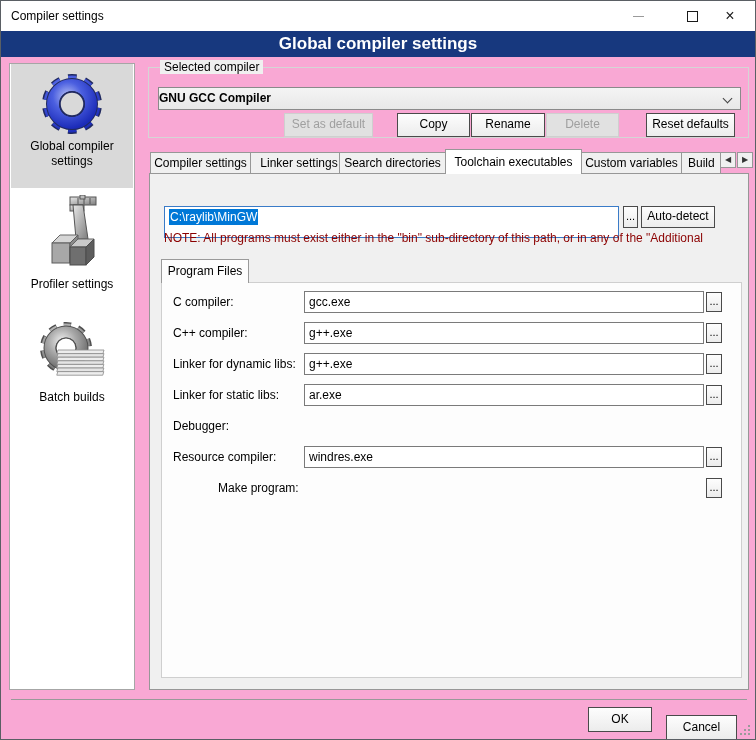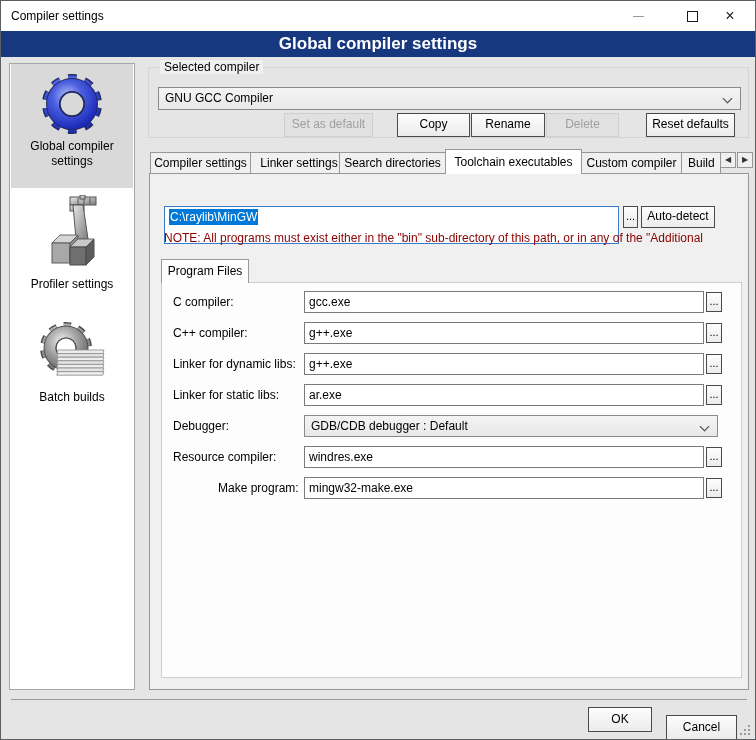--- a/index.html
+++ b/index.html
@@ -1,19 +1,19 @@
 <!DOCTYPE html>
 <html><head>
 <meta charset="utf-8">
 <style>
   * { box-sizing: border-box; margin: 0; padding: 0; }
   html,body { background:#cccccc; }
   .window {
     position: relative; width: 756px; height: 740px;
-    background: #e5e5e5; border: 1px solid #5a5f64;
+    background: #f9a8d4; border: 1px solid #5a5f64;
     font-family: "Liberation Sans", sans-serif; font-size: 12px; color:#000;
     overflow: hidden;
   }
   
   .titlebar { position:absolute; left:0; top:0; width:100%; height:30px; background:#ffffff; }
   .title-text { position:absolute; left:10px; top:8px; font-size:12px; color:#000; }
   .win-btn { position:absolute; top:0; width:40px; height:30px; display:flex; align-items:center; justify-content:center; cursor:default; }
   .win-btn.min  { left:617px; }
   .win-btn.max  { left:671px; }
   .win-btn.close{ left:709px; }
@@ -33,41 +33,41 @@
   .si-2 { top:128px; height:102px; padding-top:3px; }
   .si-3 { top:253px; height:96px; padding-top:3px; }
   
   .grp { position:absolute; border:1px solid #d5d5d5; }
   .grp-legend { position:absolute; top:-8px; left:11px; background:#f0f0f0; padding:0 4px; }
   
   .btn { position:absolute; border:1px solid #4a4a4a; background:linear-gradient(#fdfdfd,#ececec);
          text-align:center; line-height:21px; cursor:default; }
   .btn.disabled { border-color:#cfcfcf; background:#e1e1e1; color:#9f9f9f; }
   .combo { position:absolute; border:1px solid #8a8a8a; background:linear-gradient(#f4f4f4,#e8e8e8);
-           line-height:21px; padding-left:6px; cursor:default; }
+           line-height:21px; cursor:default;font-weight:bold; }
   .chev { position:absolute; right:9px; top:7px; width:7px; height:7px;
           border-left:1.5px solid #444; border-bottom:1.5px solid #444; transform:rotate(-45deg); }
   .tinput { position:absolute; border:1px solid #7a7a7a; background:#fff; line-height:20px; padding-left:4px; }
   
   .tab { position:absolute; top:151px; height:22px; border:1px solid #979797; background:#f0f0f0;
          text-align:center; line-height:20px; white-space:nowrap; overflow:hidden; cursor:default; }
   .tab.sel { top:148px; height:25px; background:#fff; border-bottom:none; z-index:3; line-height:24px; }
   .tabpage { position:absolute; left:148px; top:172px; width:600px; height:517px; border:1px solid #979797; background:#f0f0f0; z-index:1; }
   .subtab { position:absolute; border:1px solid #9a9a9a; background:#ececec; text-align:center; line-height:19px; overflow:hidden; cursor:default; }
   .subtab.sel { background:#fdfdfd; border-bottom:none; z-index:3; }
   .subpage { position:absolute; left:160px; top:281px; width:581px; height:396px; border:1px solid #cfcfcf; background:#fdfdfd; z-index:1; }
   .scrollbtn { position:absolute; top:151px; width:16px; height:16px; border:1px solid #979797; background:#f0f0f0;
                font-size:8px; line-height:14px; text-align:center; color:#333; z-index:4; cursor:default; }
   
   .row-label { position:absolute; left:172px; z-index:2; }
   .row-input { left:303px; width:400px; height:22px; z-index:2; }
   .row-browse { width:16px; height:20px; left:705px; line-height:17px; font-size:11px; z-index:2; }
   .row-combo { left:303px; width:414px; height:22px; z-index:2; }
   
-  .path-input { left:163px; top:205px; width:455px; height:38px; border:1px solid #3a7bc8; z-index:2; }
+  .path-input { left:163px; top:205px; width:455px; height:32px; border:1px solid #3a7bc8; z-index:2; }
   .path-input .seltext { background:#0078d7; color:#fff; padding:1px 1px; }
   .note { position:absolute; left:163px; top:230px; width:577px; color:#8b0000; white-space:nowrap; overflow:hidden; z-index:2; }
   
   .sep { position:absolute; left:10px; top:698px; width:736px; height:1px; background:#999; }
   .grip { position:absolute; right:4px; bottom:3px; }
 </style>
 </head>
 <body>
 
 <div class="window">
@@ -167,21 +167,21 @@
   <div class="btn disabled" style="left:283px; top:112px; width:89px; height:24px;">Set as default</div>
   <div class="btn" style="left:396px; top:112px; width:73px; height:24px;">Copy</div>
   <div class="btn" style="left:470px; top:112px; width:74px; height:24px;">Rename</div>
   <div class="btn disabled" style="left:545px; top:112px; width:73px; height:24px;">Delete</div>
   <div class="btn" style="left:645px; top:112px; width:89px; height:24px;">Reset defaults</div>
 
   <div class="tab" style="left:149px; width:101px;">Compiler settings</div>
   <div class="tab" style="left:249px; width:90px;padding-left:8px;">Linker settings</div>
   <div class="tab" style="left:338px; width:107px;">Search directories</div>
   <div class="tab sel" style="left:444px; width:137px;">Toolchain executables</div>
-  <div class="tab" style="left:580px; width:101px;">Custom compiler</div>
+  <div class="tab" style="left:580px; width:101px;">Custom variables</div>
   <div class="tab" style="left:680px; width:40px; text-align:left; padding-left:6px;">Build</div>
   <div class="scrollbtn" style="left:719px;"><span>◀</span></div>
   <div class="scrollbtn" style="left:736px;"><span>▶</span></div>
 
   <div class="tabpage"></div>
 
   <div class="tinput path-input">
     <span class="seltext">C:\raylib\MinGW</span>
   </div>
   <div class="btn" style="left:622px; top:205px; width:15px; height:22px; line-height:18px; font-size:11px; z-index:2;">...</div>
@@ -202,31 +202,26 @@
 
   <span class="row-label" style="top:356px;">Linker for dynamic libs:</span>
   <div class="tinput row-input" style="top:352px;"><span>g++.exe</span></div>
   <div class="btn row-browse" style="top:353px;">...</div>
 
   <span class="row-label" style="top:387px;">Linker for static libs:</span>
   <div class="tinput row-input" style="top:383px;"><span>ar.exe</span></div>
   <div class="btn row-browse" style="top:384px;">...</div>
 
   <span class="row-label" style="top:418px;">Debugger:</span>
-  <div class="combo row-combo" style="top:414px;">
-    <span>GDB/CDB debugger : Default</span>
-    <span class="chev"></span>
-  </div>
 
   <span class="row-label" style="top:449px;">Resource compiler:</span>
   <div class="tinput row-input" style="top:445px;"><span>windres.exe</span></div>
   <div class="btn row-browse" style="top:446px;">...</div>
 
   <span class="row-label" style="top:480px;margin-left:45px;">Make program:</span>
-  <div class="tinput row-input" style="top:476px;"><span>mingw32-make.exe</span></div>
   <div class="btn row-browse" style="top:477px;">...</div>
 
   <div class="sep"></div>
   <div class="btn" style="left:587px; top:706px; width:64px; height:25px; line-height:22px;">OK</div>
   <div class="btn" style="left:665px; top:706px; width:71px; height:25px; line-height:22px;margin-top:8px;">Cancel</div>
   <svg class="grip" width="12" height="12" viewBox="0 0 12 12">
     <g fill="#9a9a9a">
       <rect x="9" y="1" width="2" height="2"></rect>
         <rect x="9" y="5" width="2" height="2"></rect>
         <rect x="9" y="9" width="2" height="2"></rect>

